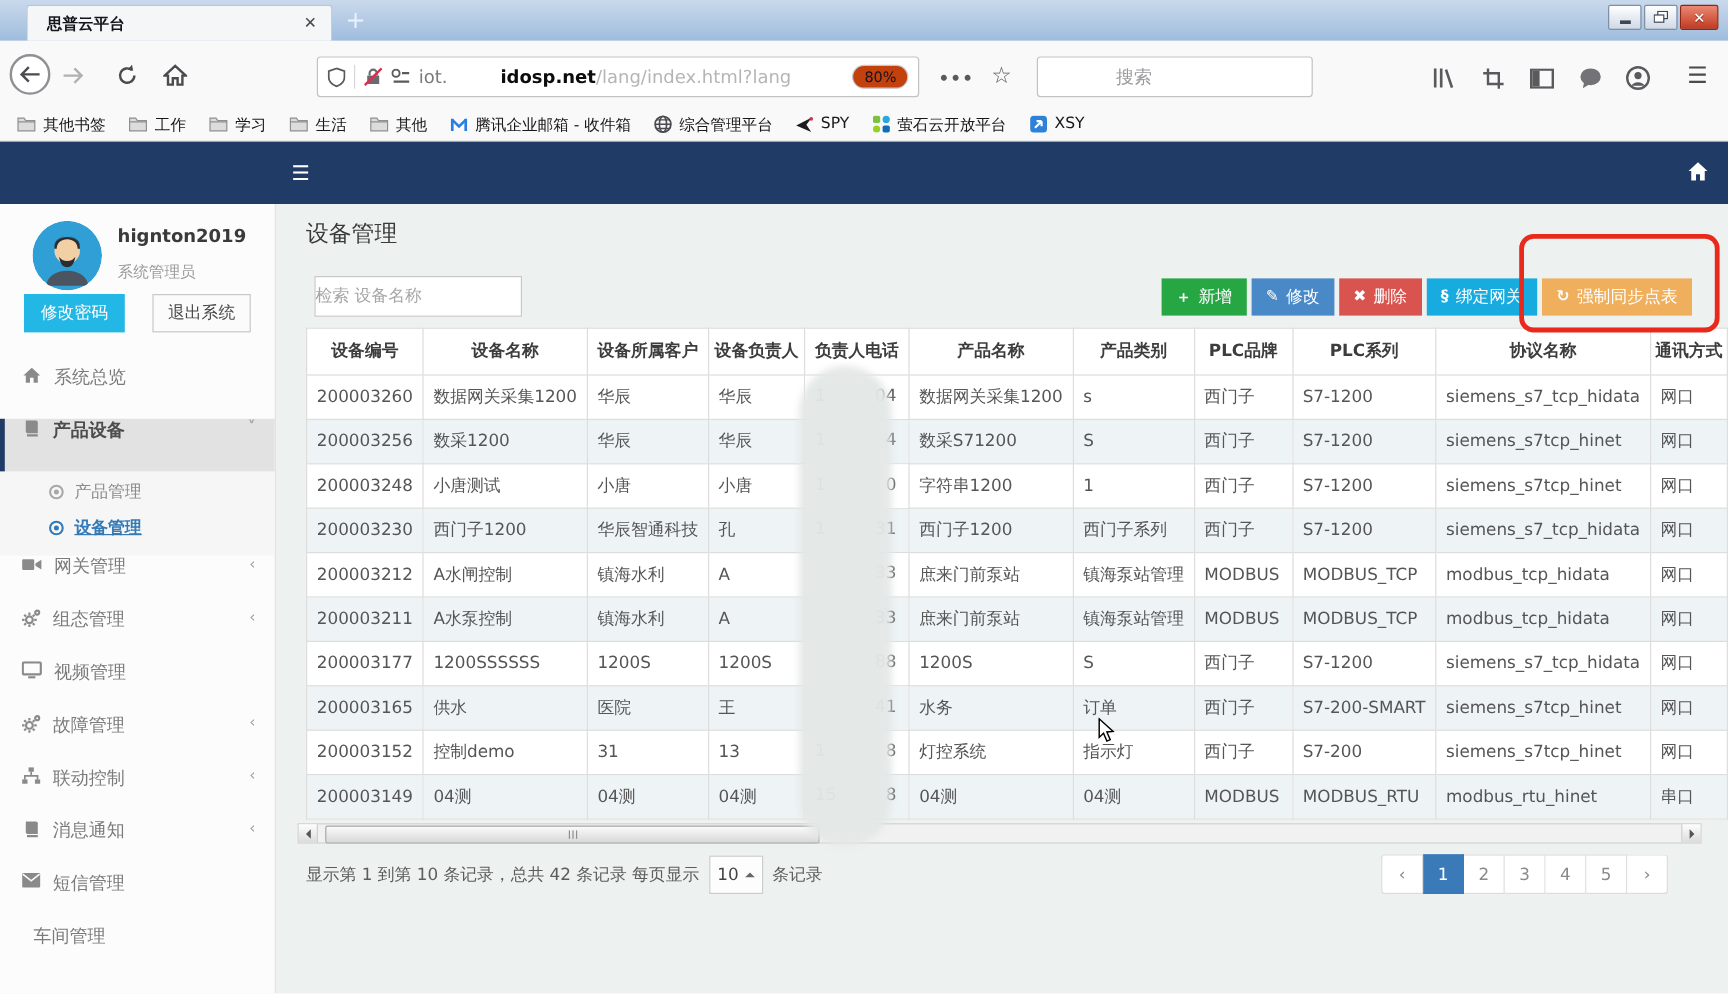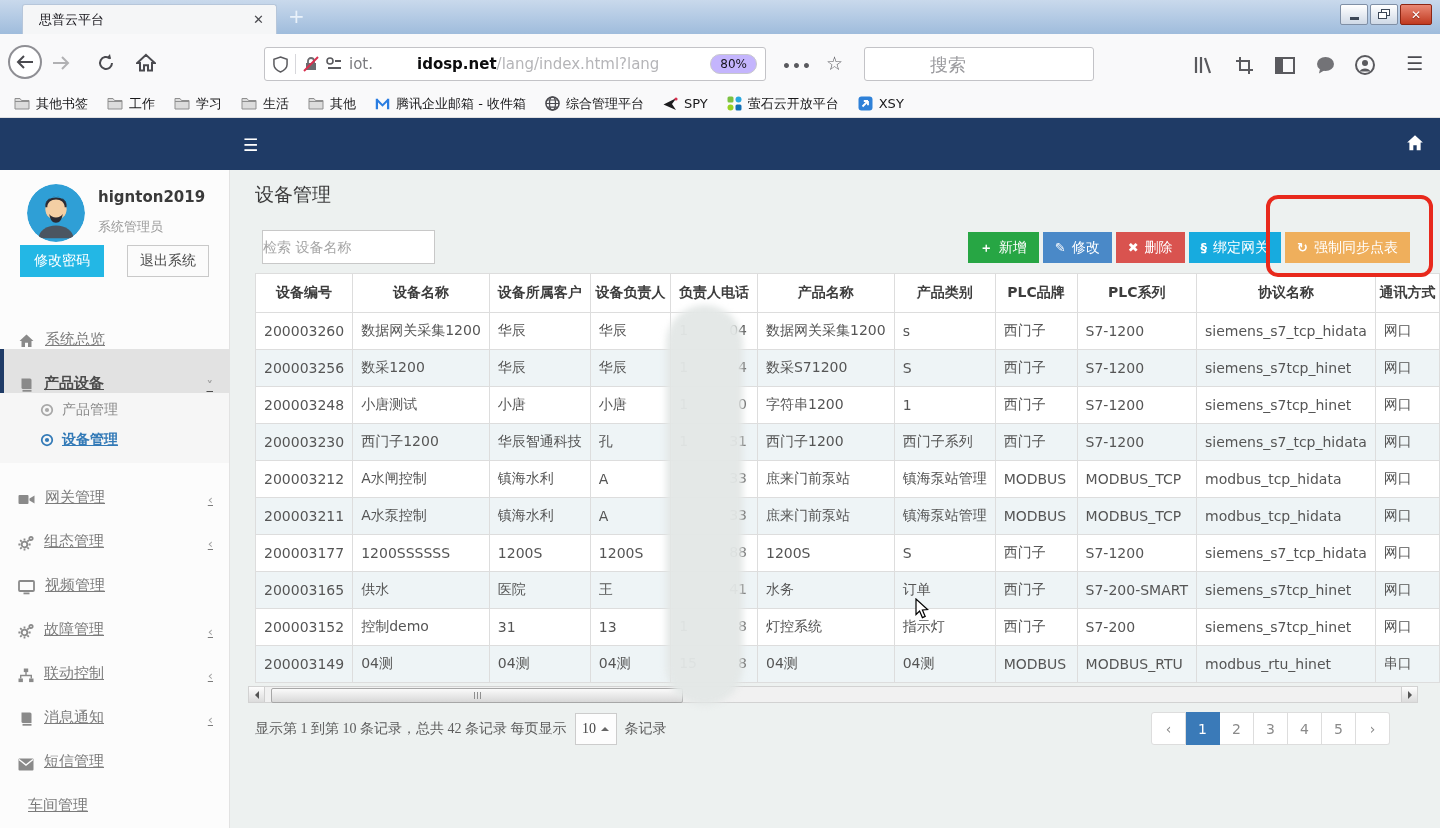--- a/index.html
+++ b/index.html
@@ -5,21 +5,21 @@
   html,body{margin:0;padding:0;width:1440px;height:828px;overflow:hidden;
     font-family:"DejaVu Sans","Liberation Sans",sans-serif;}
   .window{position:relative;width:1440px;height:828px;background:#fff;overflow:hidden;}
 
   
   .titlebar{position:absolute;left:0;top:0;width:100%;height:34px;
     background:linear-gradient(#c9d9ec,#9fbcdc);}
   .tab{position:absolute;left:22px;top:4px;width:255px;height:30px;background:#f5f6f7;
     border:1px solid #b6c6da;border-bottom:none;border-radius:3px 3px 0 0;
     display:flex;align-items:center;padding:0 10px 0 16px;box-sizing:border-box;}
-  .tab-title{font-size:13px;color:#15141a;flex:1;white-space:nowrap;overflow:hidden;}
+  .tab-title{font-size:13px;color:#15141a;flex:1;white-space:nowrap;overflow:hidden;font-weight:bold;}
   .tab-close{color:#4a4a4f;font-size:13px;cursor:default;padding:0 2px;}
   .newtab{position:absolute;left:288px;top:6px;color:#e9f1fa;font-size:20px;line-height:20px;}
   .winbtns{position:absolute;right:8px;top:4px;display:flex;gap:2px;}
   .wb{width:26px;height:19px;border:1px solid #7f8fa5;border-radius:2px;
     background:linear-gradient(#ffffff,#cfd9e6);display:flex;align-items:center;justify-content:center;}
   .wb.close{width:30px;background:linear-gradient(#ea8874,#c03a20);border-color:#8c2613;}
   .glyph-min{width:9px;height:3px;background:#3c4756;margin-top:8px;}
   .wb.close .x{color:#fff;font-weight:bold;font-size:12px;line-height:12px;text-shadow:0 1px 1px #7e1d0d;}
 
   
@@ -28,27 +28,27 @@
   .tb-abs{position:absolute;}
   .backbtn{left:8px;top:11px;width:34px;height:34px;border:2px solid #8f8f94;border-radius:50%;
     display:flex;align-items:center;justify-content:center;background:#fff;box-sizing:border-box;}
   .urlbar{left:264px;top:13px;width:502px;height:34px;background:#fff;border:1px solid #c3c3c7;
     border-radius:3px;display:flex;align-items:center;padding:0 8px;box-sizing:border-box;gap:7px;}
   .urlsep{width:1px;height:20px;background:#d7d7db;}
   .urltext{font-size:15px;white-space:nowrap;overflow:hidden;flex:1;}
   .urltext .u1{color:#7a7a7e;}
   .urltext .u2{color:#0c0c0d;font-weight:600;margin-left:44px;}
   .urltext .u3{color:#b5b5b8;}
-  .zoompill{font-size:12px;color:#15141a;background:#c4b5fd;border:1px solid #c8c8cc;
+  .zoompill{font-size:12px;color:#15141a;background:#c2410c;border:1px solid #c8c8cc;
     border-radius:10px;padding:2px 9px;}
   .dots{left:782px;top:24px;font-size:14px;color:#5a5a5e;letter-spacing:1px;font-weight:bold;}
   .star{left:826px;top:18px;font-size:19px;color:#5a5a5e;}
   .searchbox{left:864px;top:13px;width:230px;height:34px;background:#fff;border:1px solid #c3c3c7;
     border-radius:3px;display:flex;align-items:center;padding:0 9px;box-sizing:border-box;gap:8px;}
-  .searchbox input{border:none;outline:none;font-size:18px;width:160px;background:transparent;
+  .searchbox input{border:none;outline:none;font-size:15px;width:160px;background:transparent;
     font-family:inherit;color:#333;margin-left:46px;}
   .searchbox input::placeholder{color:#9a9a9e;}
   .tb-icon{top:20px;width:22px;height:22px;display:flex;align-items:center;justify-content:center;}
   .hamb{left:1406px;top:18px;font-size:19px;color:#4a4a4f;}
 
   
   .bookmarksbar{position:absolute;left:0;top:90px;width:100%;height:28px;background:#f9f9fa;
     border-bottom:1px solid #e0e0e2;display:flex;align-items:center;padding:0 14px;box-sizing:border-box;gap:19px;}
   .bm-item{display:flex;align-items:center;gap:6px;font-size:13px;color:#18181a;white-space:nowrap;}
 
@@ -62,22 +62,22 @@
   .sidebar{position:absolute;left:0;top:52px;width:230px;height:658px;background:#fcfcfc;
     border-right:1px solid #e2e2e2;box-sizing:border-box;overflow:hidden;}
   .avatar{position:absolute;left:27px;top:14px;width:58px;height:58px;border-radius:50%;overflow:hidden;}
   .uname{position:absolute;left:98px;top:18px;font-size:15px;font-weight:bold;color:#3a3a3a;}
   .urole{position:absolute;left:98px;top:48px;font-size:13px;color:#9a9a9a;}
   .btn-pwd{position:absolute;left:20px;top:75px;width:84px;height:32px;background:#23b7e5;color:#fff;
     border:none;font-size:14px;font-family:inherit;}
   .btn-logout{position:absolute;left:127px;top:75px;width:82px;height:32px;background:#fbfbfb;
     border:1px solid #c9c9c9;color:#4a4a4a;font-size:14px;font-family:inherit;}
   .sidemenu{position:absolute;left:0;top:135px;width:100%;}
-  .side-item{height:44px;display:flex;align-items:flex-end;padding:0 16px 0 18px;color:#7b7b7b;
-    font-size:15px;box-sizing:border-box;text-decoration:underline;}
+  .side-item{height:44px;display:flex;align-items:flex-start;padding:0 16px 0 18px;color:#7b7b7b;
+    font-size:15px;box-sizing:border-box;}
   .side-item .lbl{margin-left:10px;}
   .side-item .chev{margin-left:auto;color:#a0a0a0;font-size:13px;}
   .side-item.active-parent{background:#e2e2e2;border-left:4px solid #1f3b66;padding-left:14px;
     color:#4d4d4d;font-weight:bold;}
   .side-sub{background:#f6f6f6;padding:2px 0 8px 0;}
   .sub-item{height:30px;display:flex;align-items:center;padding-left:40px;font-size:14px;color:#8a8a8a;}
   .sub-item .lbl{margin-left:8px;}
   .sub-item.active{color:#337ab7;}
   .sub-item.active .lbl{text-decoration:underline;font-weight:bold;}
 
@@ -114,21 +114,21 @@
   .hs-right{right:0;border-left:1px solid #cfcfcf;}
   .tri-l{width:0;height:0;border:4px solid transparent;border-right-color:#555;margin-left:-4px;}
   .tri-r{width:0;height:0;border:4px solid transparent;border-left-color:#555;margin-right:-4px;}
   .hs-thumb{position:absolute;left:22px;top:1px;width:410px;height:13px;border:1px solid #a7a7a7;
     background:linear-gradient(#fafafa,#d8d8d8);border-radius:2px;display:flex;align-items:center;
     justify-content:center;gap:2px;}
   .hs-thumb i{display:block;width:1px;height:7px;background:#8f8f8f;}
 
   
   .foot-info{position:absolute;left:25px;top:542px;height:34px;display:flex;align-items:center;
-    font-size:14px;color:#5c5c5c;gap:8px;font-family:Liberation Serif, serif;}
+    font-size:14px;color:#5c5c5c;gap:8px;}
   .psize{border:1px solid #ccc;background:#fdfdfd;height:32px;min-width:42px;display:flex;
     align-items:center;justify-content:center;gap:5px;font-size:14px;color:#444;padding:0 6px;box-sizing:border-box;}
   .caret-up{width:0;height:0;border:4px solid transparent;border-bottom-color:#666;margin-bottom:4px;}
   .pager{position:absolute;top:542px;right:50px;display:flex;}
   .pg{width:33px;height:31px;border:1px solid #ddd;border-left:none;background:#fff;color:#8a8a8a;
     font-size:14px;display:flex;align-items:center;justify-content:center;}
   .pg:first-child{border-left:1px solid #ddd;border-radius:3px 0 0 3px;}
   .pg:last-child{border-radius:0 3px 3px 0;}
   .pg.active{background:#3a7ab8;border-color:#3a7ab8;color:#fff;}
 

